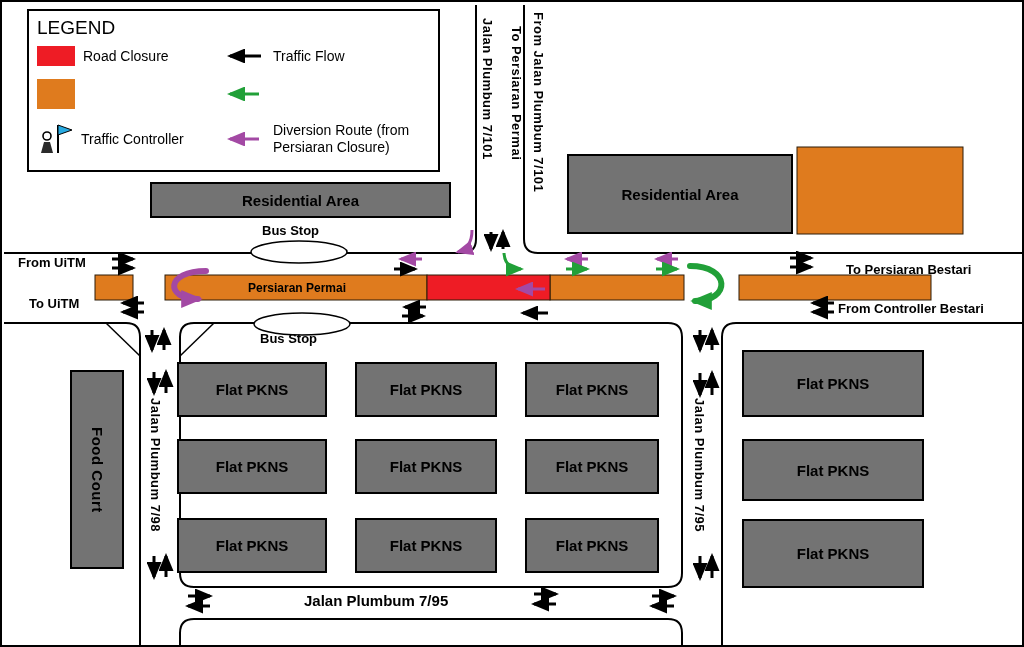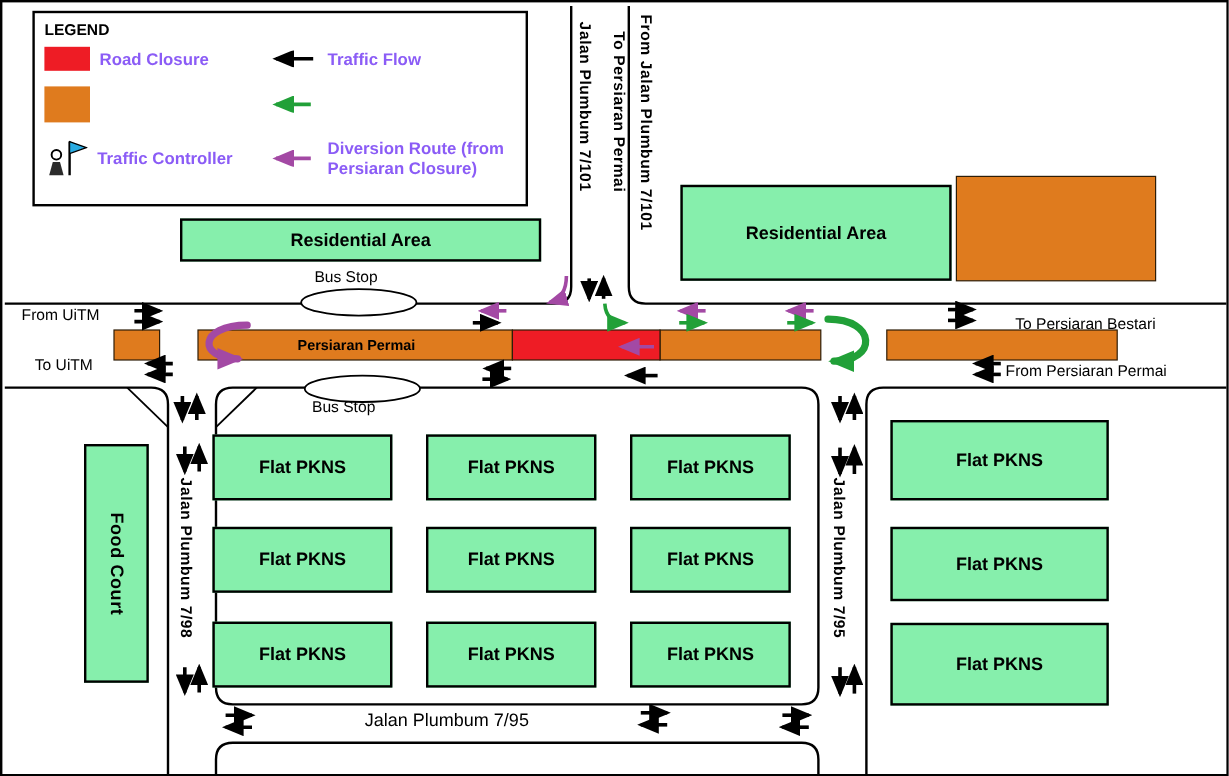--- a/index.html
+++ b/index.html
@@ -13,30 +13,30 @@
   .band{fill:var(--c-work-area,#df7b1e);stroke:#2d1d08;stroke-width:1}
   .closure{fill:var(--c-road-closure,#ee1c25);stroke:#2d1d08;stroke-width:1}
   .ak{stroke:var(--c-traffic-flow,#000);stroke-width:3;marker-end:url(#mk-k);fill:none}
   .ag{stroke:var(--c-diversion-jalan-plumbum,#21a038);stroke-width:3;marker-end:url(#mk-g);fill:none}
   .ap{stroke:var(--c-diversion-persiaran-bestari,#a349a4);stroke-width:3;marker-end:url(#mk-p);fill:none}
   .cg{stroke:var(--c-diversion-jalan-plumbum,#21a038);stroke-width:6;marker-end:url(#mkb-g);fill:none;stroke-linecap:round}
   .cp{stroke:var(--c-diversion-persiaran-bestari,#a349a4);stroke-width:6;marker-end:url(#mkb-p);fill:none;stroke-linecap:round}
   .mh-k{fill:var(--c-traffic-flow,#000)}
   .mh-g{fill:var(--c-diversion-jalan-plumbum,#21a038)}
   .mh-p{fill:var(--c-diversion-persiaran-bestari,#a349a4)}
-  .lbl{position:absolute;font-weight:normal;font-size:13px;white-space:nowrap;color:#000;z-index:3}
+  .lbl{position:absolute;font-weight:bold;font-size:13px;white-space:nowrap;color:#000;z-index:3}
   .vlbl{position:absolute;writing-mode:vertical-rl;font-weight:bold;font-size:13px;white-space:nowrap;letter-spacing:.5px;color:#000;z-index:3}
-  .box{position:absolute;border:2px solid #000;background:#86efac;display:flex;align-items:center;justify-content:center;font-weight:bold;font-size:15px;text-align:center;color:#000;z-index:2}
+  .box{position:absolute;border:2px solid #000;background:#737373;display:flex;align-items:center;justify-content:center;font-weight:bold;font-size:15px;text-align:center;color:#000;z-index:2}
   .vtext{writing-mode:vertical-rl;letter-spacing:.5px}
   .pp-label{position:absolute;left:170px;top:273px;width:250px;height:25px;display:flex;align-items:center;justify-content:center;font-weight:bold;font-size:12px;color:#000;z-index:3}
   .legend{position:absolute;left:25px;top:7px;width:413px;height:163px;border:2px solid #000;background:#fff;padding:6px 8px 4px 8px;z-index:5}
-  .legend-title{font-weight:bold;font-size:13px;margin-bottom:7px}
+  .legend-title{font-weight:normal;font-size:19px;margin-bottom:7px}
   .lg{display:grid;grid-template-columns:178px 1fr;column-gap:4px;row-gap:13px}
   .li{display:flex;gap:8px;align-items:center}
-  .lt{font-weight:bold;font-size:14px;line-height:1.2;color:#8b5cf6}
+  .lt{font-weight:normal;font-size:14px;line-height:1.2;color:#000000}
   .sw{display:inline-block;flex:0 0 auto}
   .sw-red{width:38px;height:20px;background:var(--c-road-closure,#ee1c25)}
   .sw-orange{width:38px;height:30px;background:var(--c-work-area,#df7b1e)}
   .w95{max-width:95px}
   .w175{max-width:175px}
   .ar{flex:0 0 auto}
 </style>
 </head>
 <body>
 
@@ -152,21 +152,21 @@
   <div class="box" style="left:353px;top:516px;width:142px;height:55px">Flat PKNS</div>
   <div class="box" style="left:523px;top:516px;width:134px;height:55px">Flat PKNS</div>
   <div class="box" style="left:740px;top:348px;width:182px;height:67px">Flat PKNS</div>
   <div class="box" style="left:740px;top:437px;width:182px;height:62px">Flat PKNS</div>
   <div class="box" style="left:740px;top:517px;width:182px;height:69px">Flat PKNS</div>
 
   <div class="pp-label">Persiaran Permai</div>
   <div class="lbl" style="left:16px;top:253px">From UiTM</div>
   <div class="lbl" style="left:27px;top:294px">To UiTM</div>
   <div class="lbl" style="left:844px;top:260px">To Persiaran Bestari</div>
-  <div class="lbl" style="left:836px;top:299px">From Persiaran Permai</div>
+  <div class="lbl" style="left:836px;top:299px">From Controller Bestari</div>
   <div class="lbl" style="left:260px;top:221px">Bus Stop</div>
   <div class="lbl" style="left:258px;top:329px">Bus Stop</div>
   <div class="lbl" style="left:302px;top:590px;font-size:15px">Jalan Plumbum 7/95</div>
 
   <div class="vlbl" style="left:478px;top:16px">Jalan Plumbum 7/101</div>
   <div class="vlbl" style="left:529px;top:10px">From Jalan Plumbum 7/101</div>
   <div class="vlbl" style="left:507px;top:24px">To Persiaran Permai</div>
   <div class="vlbl" style="left:146px;top:396px">Jalan Plumbum 7/98</div>
   <div class="vlbl" style="left:690px;top:396px">Jalan Plumbum 7/95</div>
 

